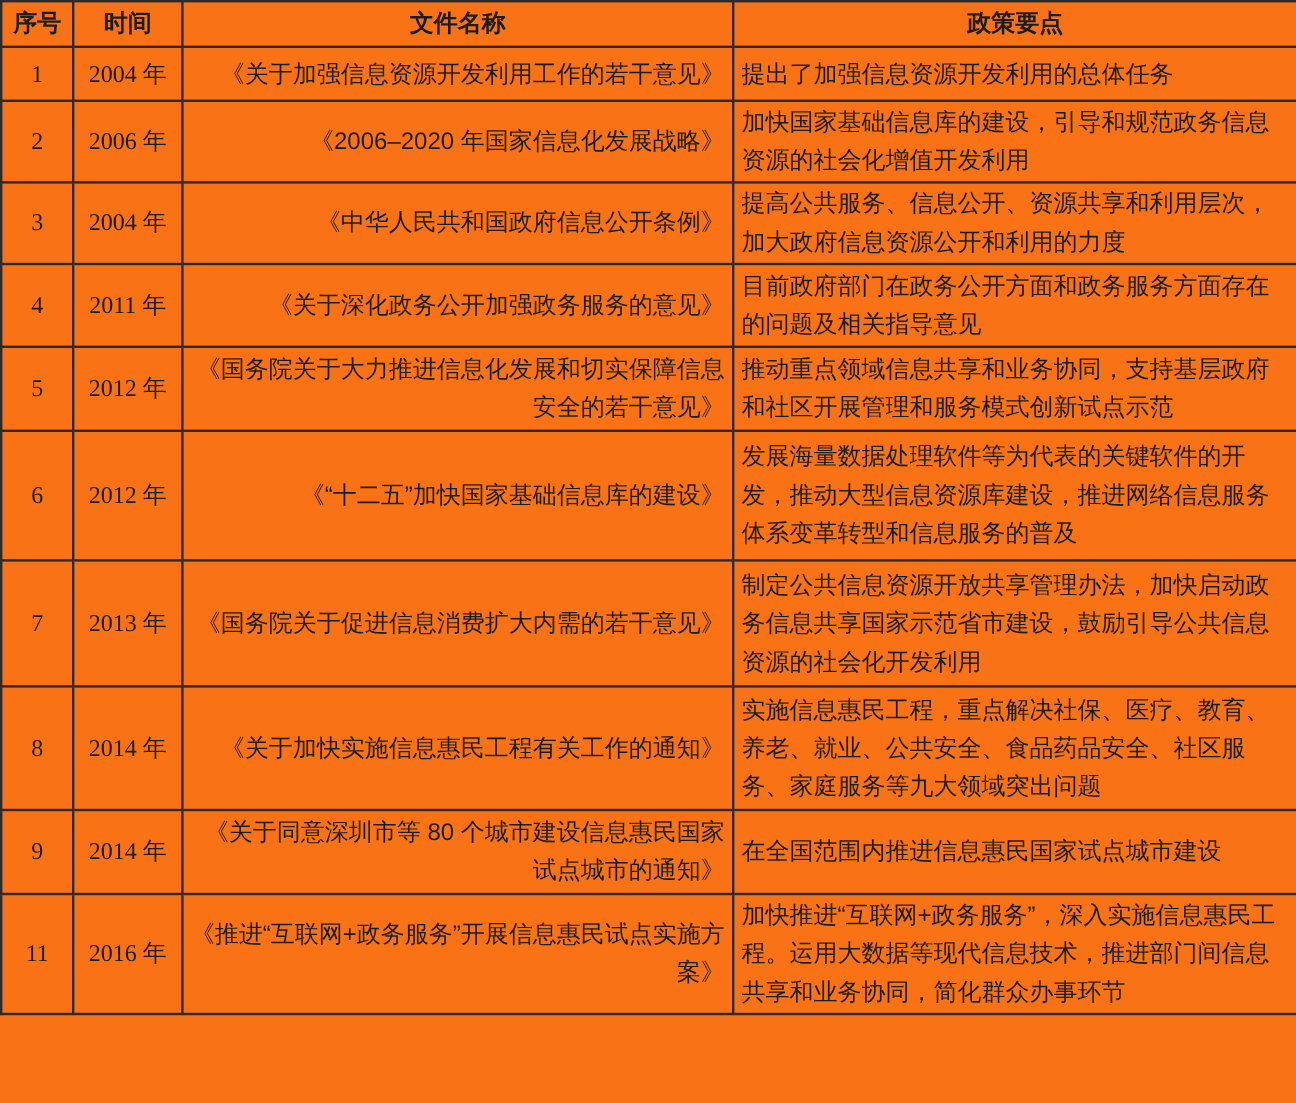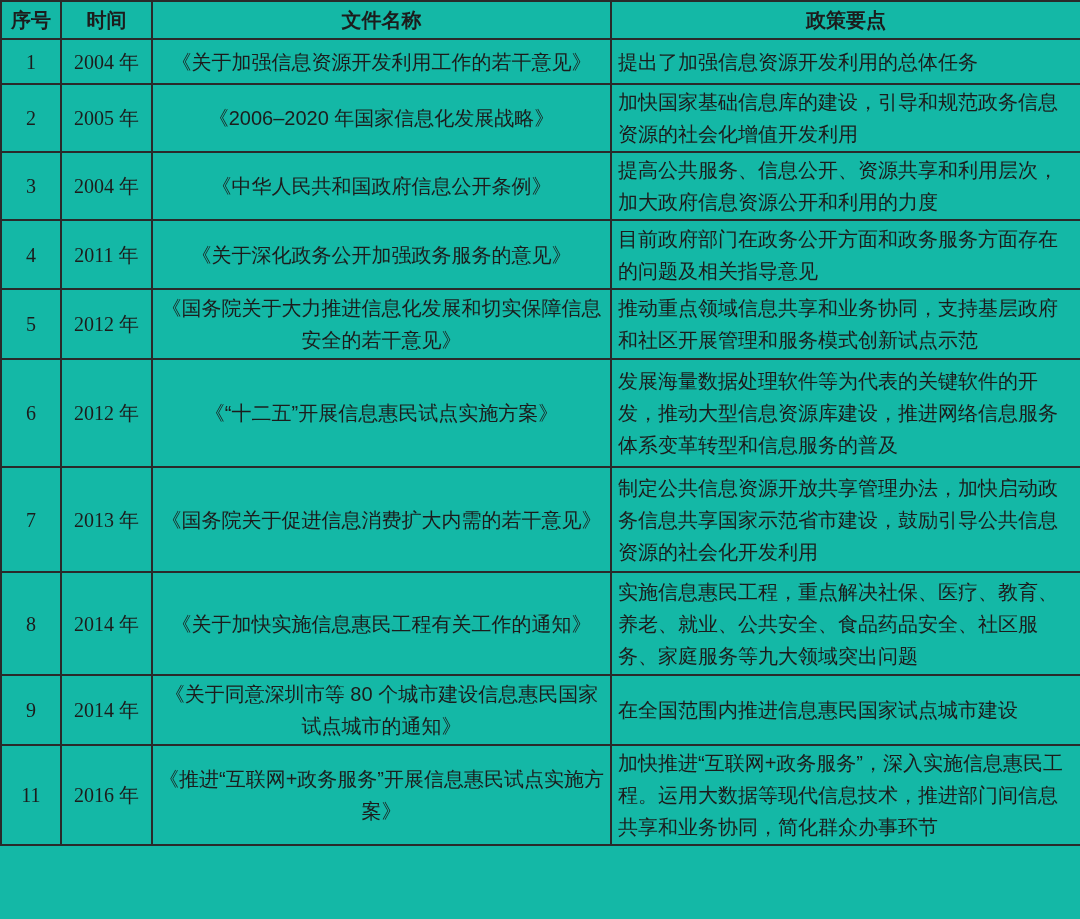--- a/index.html
+++ b/index.html
@@ -4,21 +4,21 @@
 <style>
   html, body {
     margin: 0;
     padding: 0;
     background: #ffffff;
     font-family: "Liberation Sans", sans-serif;
   }
   .page {
     width: 1080px;
     height: 919px;
-    background: #14b8a6;
+    background: #f97316;
     overflow: hidden;
   }
   table.policy-table {
     width: 1080px;
     border-collapse: collapse;
     table-layout: fixed;
     color: #1c1c1c;
   }
   table.policy-table col.c-no   { width: 60px; }
   table.policy-table col.c-year { width: 91px; }
@@ -38,21 +38,21 @@
     font-weight: bold;
     text-align: center;
     padding: 2px 4px;
   }
   td.cell-no, td.cell-year {
     text-align: center;
     font-family: "Liberation Serif", serif;
     font-size: 21px;
     white-space: nowrap;
   }
-  td.cell-doc  { text-align: center; padding-left: 5px;  padding-right: 4px; }
+  td.cell-doc  { text-align: right; padding-left: 5px;  padding-right: 4px; }
   td.cell-pts  { text-align: left; padding-left: 8px;  padding-right: 6px; border-radius: 17px; }
 
   
   thead tr               { height: 33px; }
   tbody tr:nth-child(1)  { height: 45px; }
   tbody tr:nth-child(2)  { height: 67px; }
   tbody tr:nth-child(3)  { height: 68px; }
   tbody tr:nth-child(4)  { height: 69px; }
   tbody tr:nth-child(5)  { height: 70px; }
   tbody tr:nth-child(6)  { height: 108px; }
@@ -83,21 +83,21 @@
     </thead>
     <tbody>
       <tr>
         <td class="cell-no">1</td>
         <td class="cell-year">2004 年</td>
         <td class="cell-doc">《关于加强信息资源开发利用工作的若干意见》</td>
         <td class="cell-pts">提出了加强信息资源开发利用的总体任务</td>
       </tr>
       <tr>
         <td class="cell-no">2</td>
-        <td class="cell-year">2005 年</td>
+        <td class="cell-year">2006 年</td>
         <td class="cell-doc">《2006–2020 年国家信息化发展战略》</td>
         <td class="cell-pts">加快国家基础信息库的建设，引导和规范政务信息资源的社会化增值开发利用</td>
       </tr>
       <tr>
         <td class="cell-no">3</td>
         <td class="cell-year">2004 年</td>
         <td class="cell-doc">《中华人民共和国政府信息公开条例》</td>
         <td class="cell-pts">提高公共服务、信息公开、资源共享和利用层次，加大政府信息资源公开和利用的力度</td>
       </tr>
       <tr>
@@ -108,21 +108,21 @@
       </tr>
       <tr>
         <td class="cell-no">5</td>
         <td class="cell-year">2012 年</td>
         <td class="cell-doc">《国务院关于大力推进信息化发展和切实保障信息安全的若干意见》</td>
         <td class="cell-pts">推动重点领域信息共享和业务协同，支持基层政府和社区开展管理和服务模式创新试点示范</td>
       </tr>
       <tr>
         <td class="cell-no">6</td>
         <td class="cell-year">2012 年</td>
-        <td class="cell-doc">《“十二五”开展信息惠民试点实施方案》</td>
+        <td class="cell-doc">《“十二五”加快国家基础信息库的建设》</td>
         <td class="cell-pts">发展海量数据处理软件等为代表的关键软件的开发，推动大型信息资源库建设，推进网络信息服务体系变革转型和信息服务的普及</td>
       </tr>
       <tr>
         <td class="cell-no">7</td>
         <td class="cell-year">2013 年</td>
         <td class="cell-doc">《国务院关于促进信息消费扩大内需的若干意见》</td>
         <td class="cell-pts">制定公共信息资源开放共享管理办法，加快启动政务信息共享国家示范省市建设，鼓励引导公共信息资源的社会化开发利用</td>
       </tr>
       <tr>
         <td class="cell-no">8</td>

